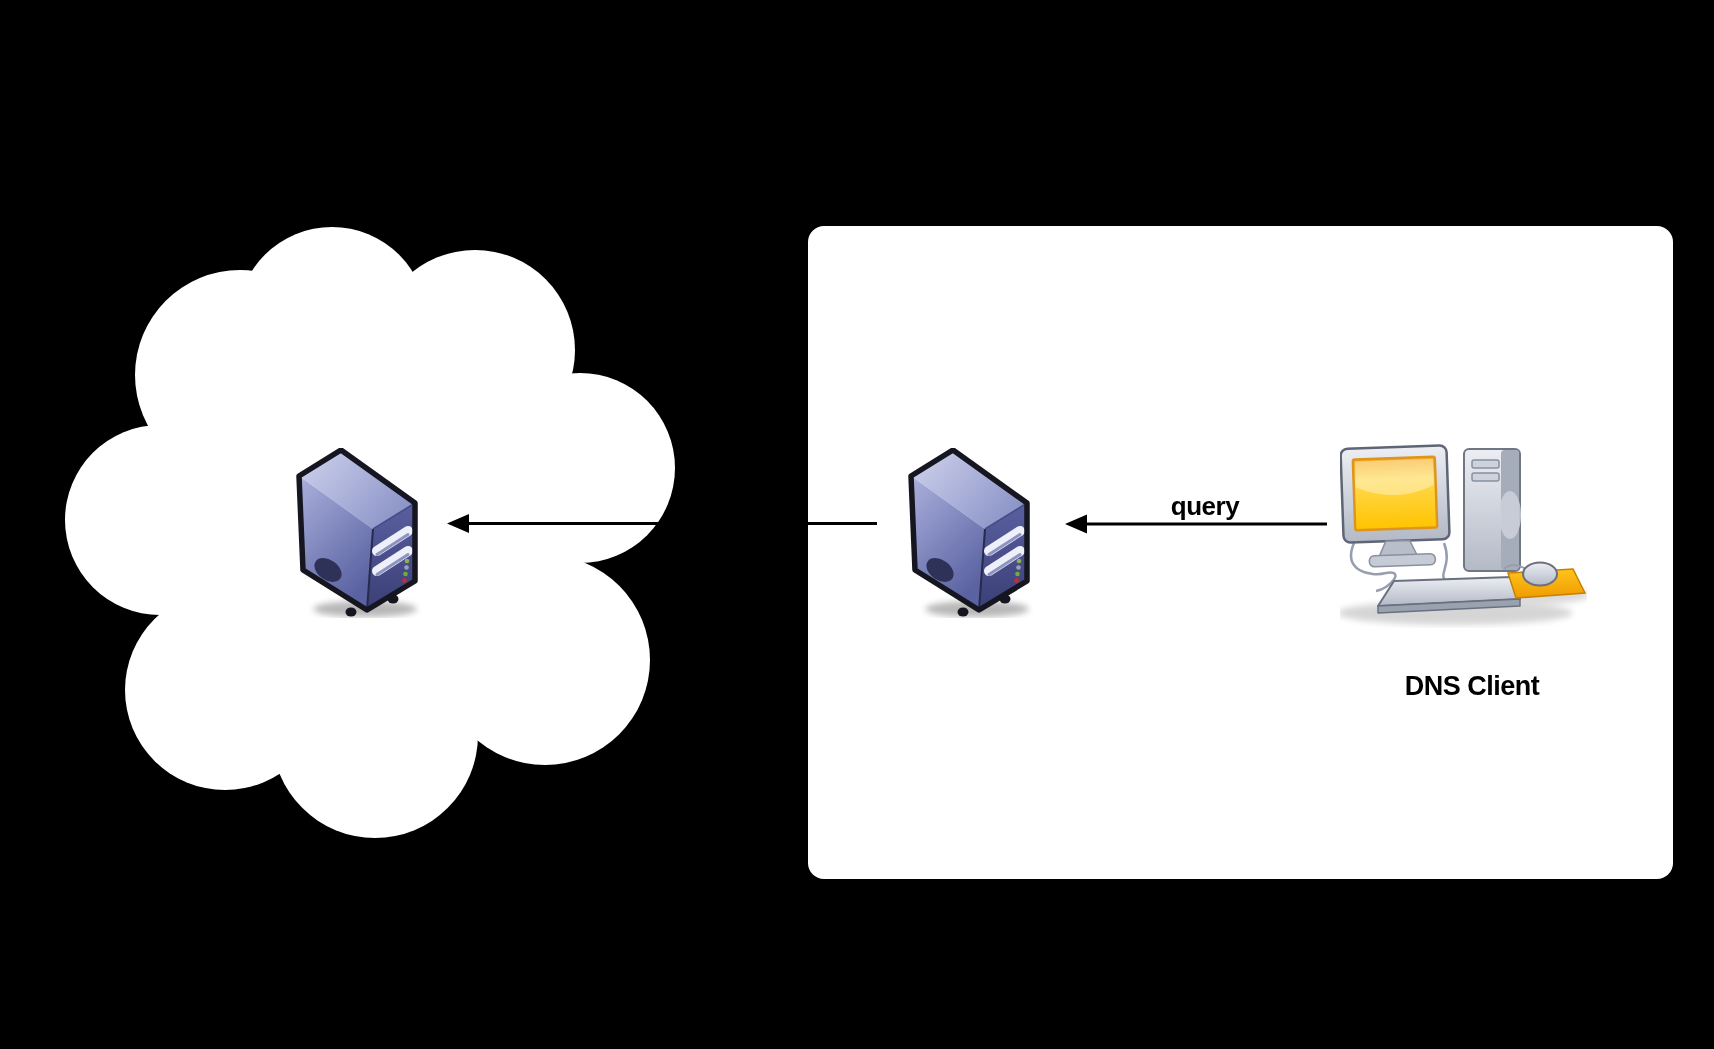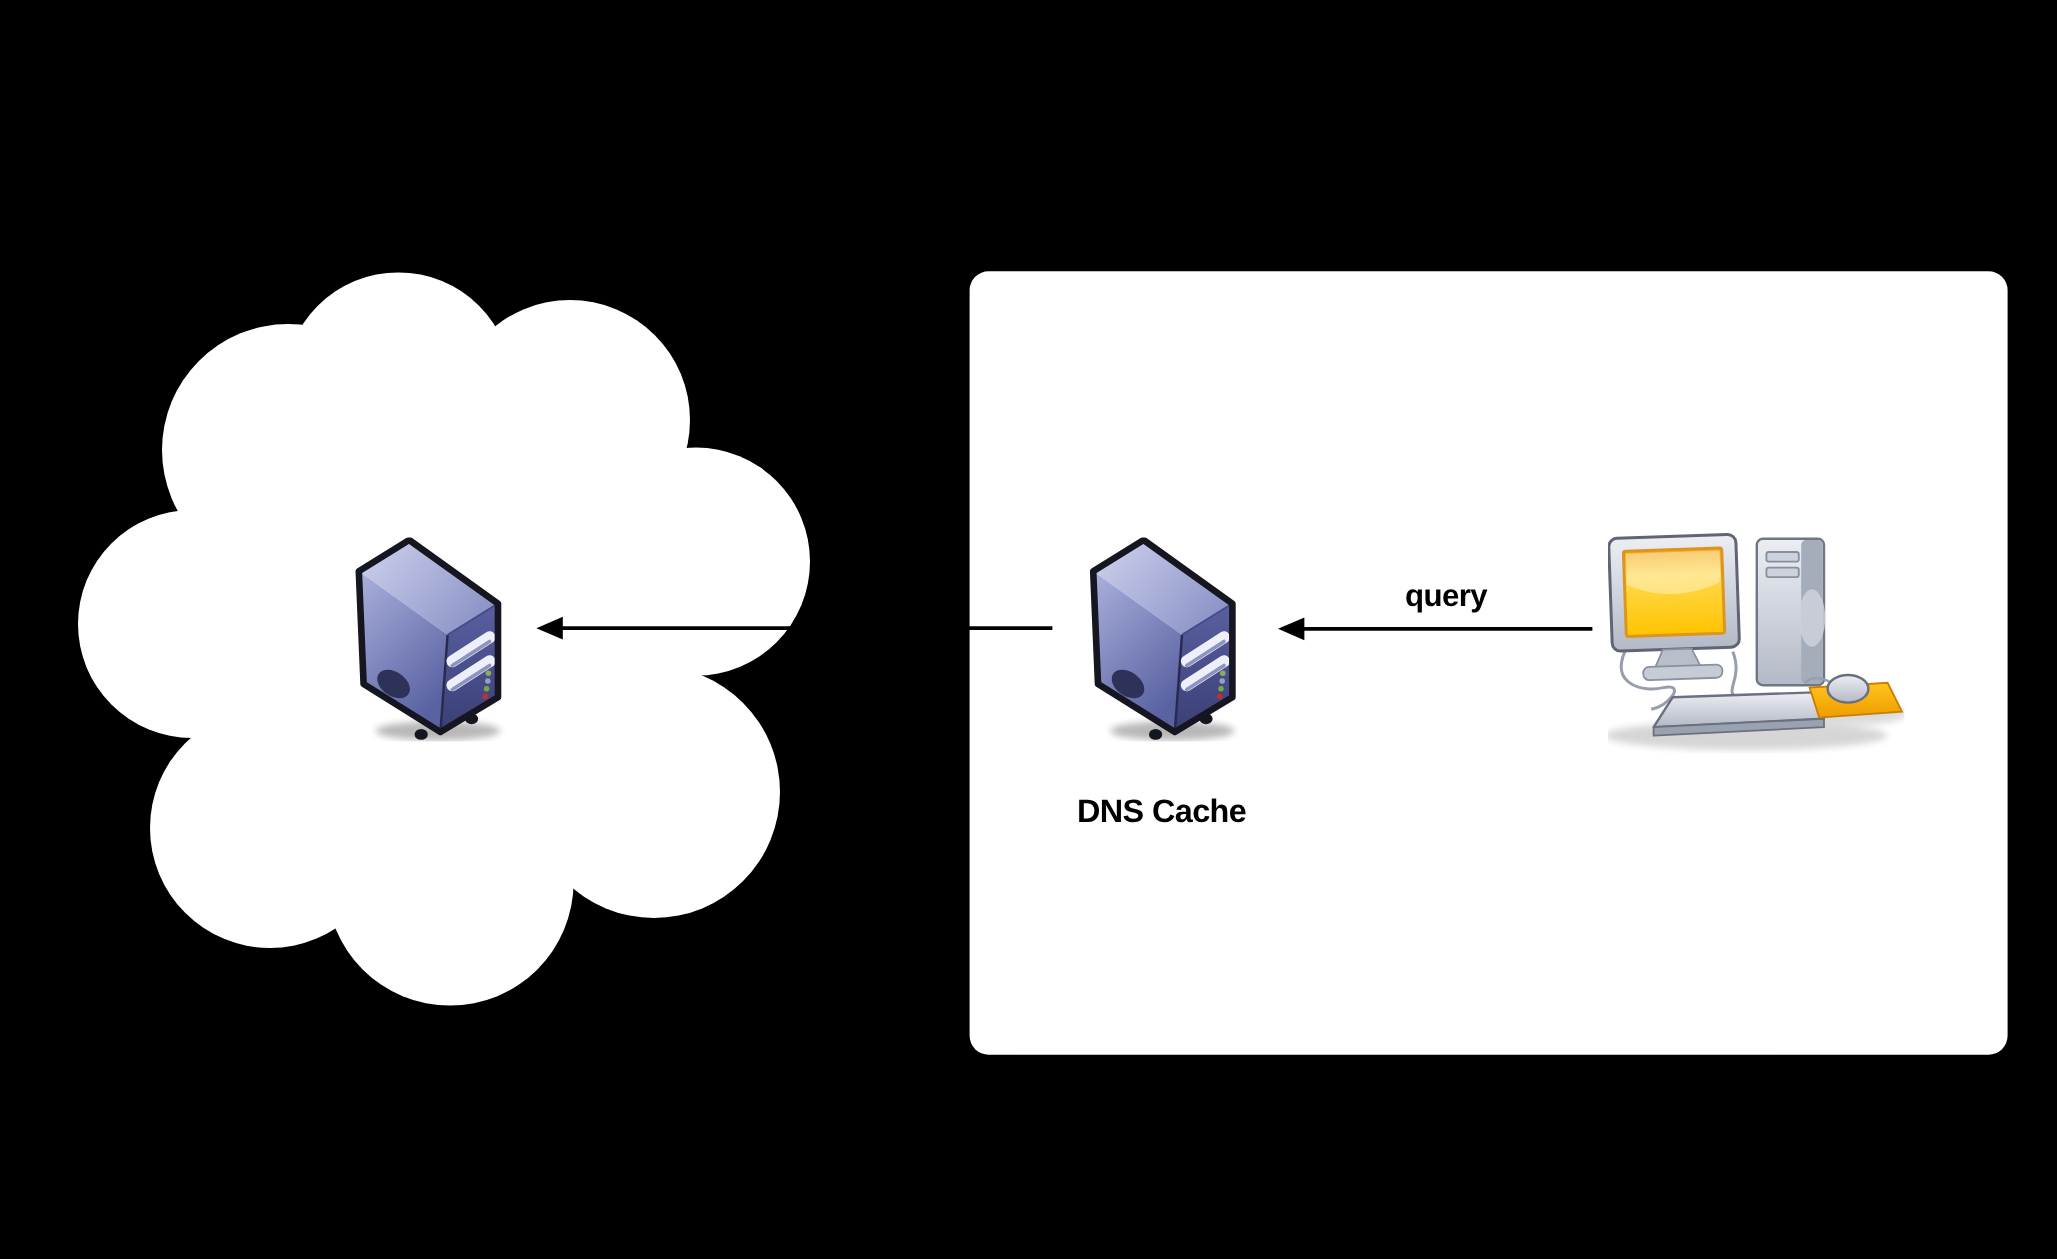--- a/index.html
+++ b/index.html
@@ -24,20 +24,21 @@
   .overlay{left:0;top:0;z-index:3;pointer-events:none;}
   .label{
     z-index:4;
     color:var(--label-text);
     font-weight:700;
     font-size:27px;
     line-height:33px;
     letter-spacing:-0.5px;
     text-align:center;
     width:300px;
+    margin-top:10px;
   }
   .label.small{font-size:26px;line-height:30px;width:200px;}
 </style>
 </head>
 <body>
 
 <div class="canvas">
 
   <svg width="0" height="0" style="position:absolute" aria-hidden="true">
     <defs>
@@ -156,18 +157,18 @@
       <line x1="877" y1="523.5" x2="465" y2="523.5" stroke-width="3.2"></line>
       <polygon points="447,523.5 469,514 469,533" stroke="none"></polygon>
     </g>
     <g stroke="var(--arrow,#000)" fill="var(--arrow,#000)">
       <line x1="1327" y1="524" x2="1083" y2="524" stroke-width="3.2"></line>
       <polygon points="1065,524 1087,514.5 1087,533.5" stroke="none"></polygon>
     </g>
   </svg>
 
 
-  <div class="abs label" style="left:818px;top:660px">DNS Cache</div>
 
+  <div class="abs label" style="left:1322px;top:660px">DNS Client</div>
 
   <div class="abs label small" style="left:1105px;top:481px">query</div>
 
 </div>
 
 </body></html>

